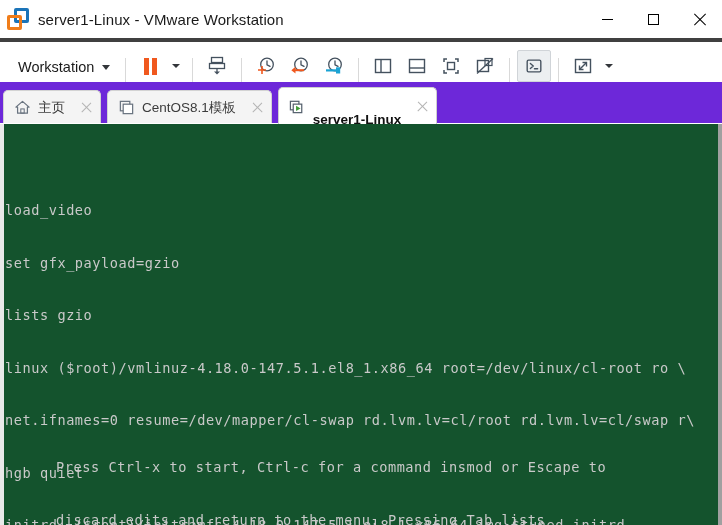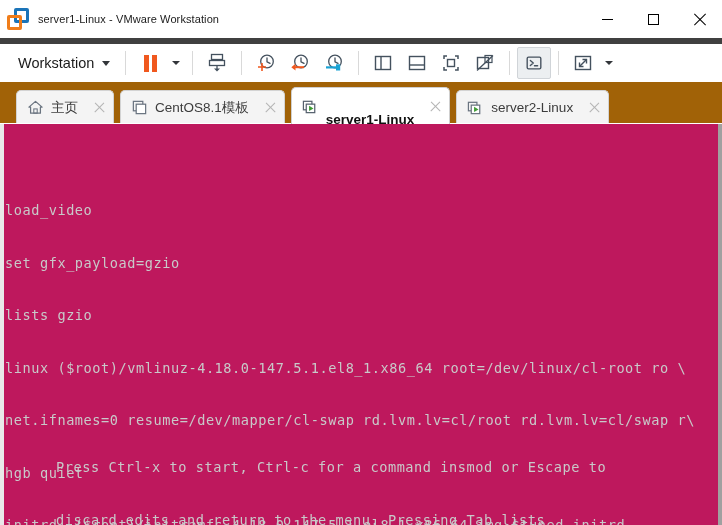--- a/index.html
+++ b/index.html
@@ -44,21 +44,21 @@
     border: 3px solid #1b74b8;
     background: #ffffff;
   }
   .logo-orange {
     left: 0; bottom: 0;
     width: 15px; height: 15px;
     border: 3px solid #f07d1a;
     background: transparent;
   }
   .title-text {
-    font-size: 11px;
+    font-size: 15px;
     color: #1a1a1a;
     letter-spacing: 0.1px;
     white-space: nowrap;
   }
   .win-controls {
     position: absolute;
     right: 0; top: 0;
     height: 38px;
     display: flex;
     align-items: center;
@@ -83,23 +83,23 @@
     width: 16px; height: 1px; background: #000;
   }
   .wb-close::before { transform: rotate(45deg); }
   .wb-close::after  { transform: rotate(-45deg); }
 
   
   .toolbar {
     height: 44px;
     flex: 0 0 44px;
     background: #ffffff;
-    border-top: 6px solid #404040;
-    display: flex;
-    align-items: center;
+    border-top: 4px solid #404040;
+    display: flex;
+    align-items: flex-end;
     padding-left: 8px;
     gap: 0px;
   }
   .menu-btn {
     display: flex; align-items: center;
     height: 30px;
     padding: 0 8px 0 10px;
     font-size: 14.5px;
     color: #1a1a1a;
     cursor: default;
@@ -147,24 +147,24 @@
     width: 18px; height: 32px;
     display: flex; align-items: center; justify-content: center;
     cursor: default;
     flex: 0 0 18px;
   }
 
   
   .tabbar {
     height: 42px;
     flex: 0 0 42px;
-    background: #a16207;
+    background: #6d28d9;
     display: flex;
     align-items: flex-end;
-    padding-left: 16px;
+    padding-left: 3px;
     position: relative;
     text-align: center;
   }
   .tabbar::after {
     content: "";
     position: absolute;
     left: 0; right: 0; bottom: 0;
     height: 1px;
     background: #ffffff;
   }
@@ -222,21 +222,21 @@
     flex: 1 1 auto;
     background: #ffffff;
     padding: 0 0 0 0;
     position: relative;
     display: flex;
   }
   .term-gutter-l { width: 4px; background: #e9e9e9; flex: 0 0 4px; }
   .term-gutter-r { width: 4px; background: #a0a0a0; flex: 0 0 4px; }
   .terminal {
     flex: 1 1 auto;
-    background: #be185d;
+    background: #14532d;
     color: #c9c9c9;
     font-family: "DejaVu Sans Mono", "Liberation Mono", monospace;
     font-size: 13.6px;
     line-height: 17.5px;
     position: relative;
     overflow: hidden;
     letter-spacing: 0.55px;
   }
   .term-block {
     position: absolute;
@@ -414,29 +414,20 @@
     <div class="tab active">
       <svg class="tab-icon" viewBox="0 0 18 18">
         <rect x="1.5" y="3.5" width="9" height="9" fill="none" stroke="#56616e" stroke-width="1.3"></rect>
         <rect x="4.5" y="6.5" width="9" height="9" fill="#ffffff" stroke="#56616e" stroke-width="1.3"></rect>
         <path d="M7.5 8.3 L12.2 11 L7.5 13.7 Z" fill="#3f9c35"></path>
       </svg>
       <span class="tab-label">server1-Linux</span>
       <span class="tab-close"></span>
     </div>
 
-    <div class="tab">
-      <svg class="tab-icon" viewBox="0 0 18 18">
-        <rect x="1.5" y="3.5" width="9" height="9" fill="none" stroke="#6a7480" stroke-width="1.3"></rect>
-        <rect x="4.5" y="6.5" width="9" height="9" fill="#ffffff" stroke="#6a7480" stroke-width="1.3"></rect>
-        <path d="M7.5 8.3 L12.2 11 L7.5 13.7 Z" fill="#3f9c35"></path>
-      </svg>
-      <span class="tab-label">server2-Linux</span>
-      <span class="tab-close"></span>
-    </div>
   </div>
 
   <div class="term-wrap">
     <div class="term-gutter-l"></div>
 
     <div class="terminal">
       <div class="term-block">
         <div class="term-line">load_video</div>
         <div class="term-line">set gfx_payload=gzio</div>
         <div class="term-line">lists gzio</div>

